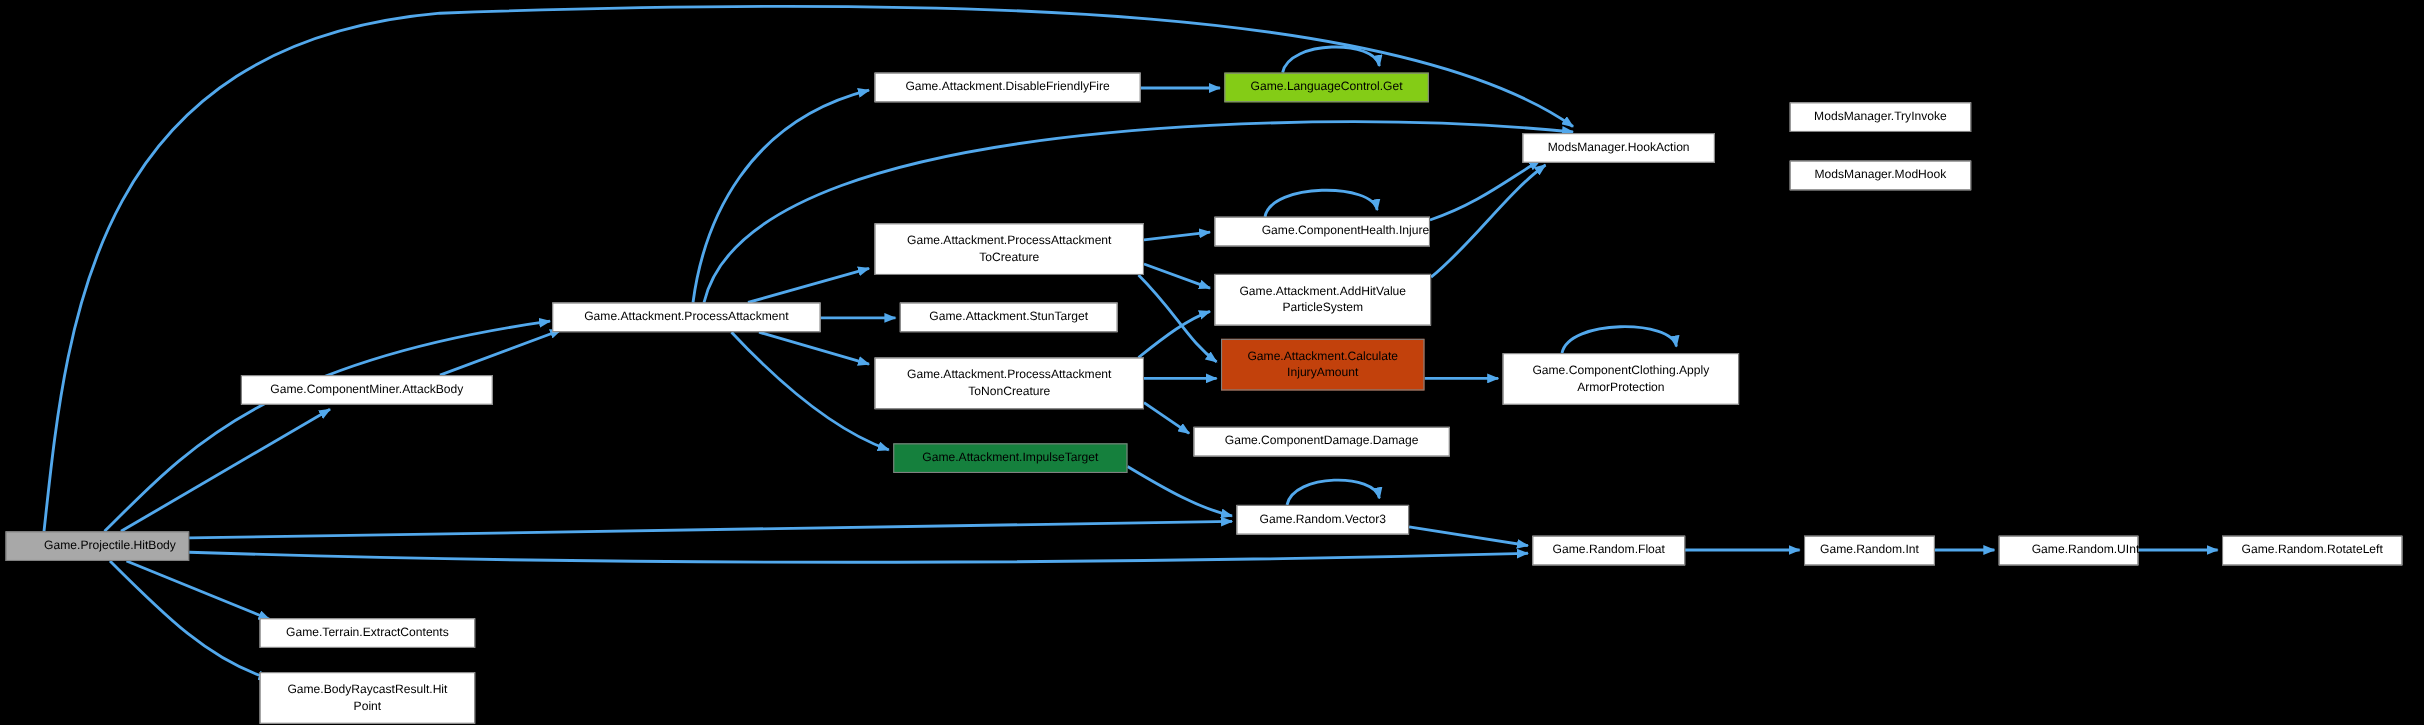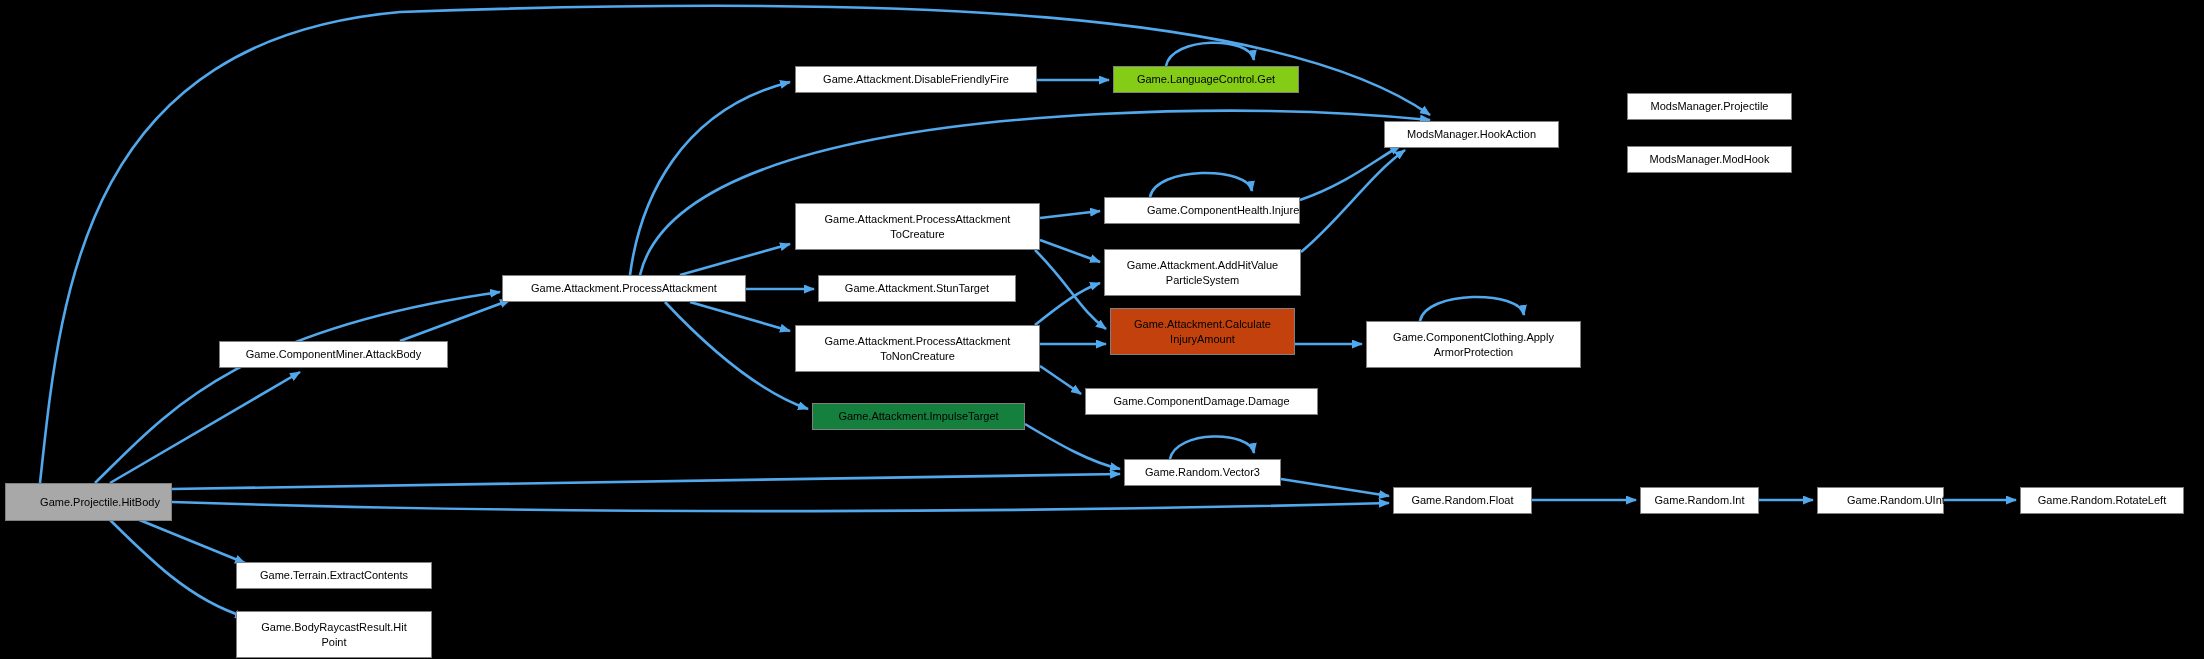--- a/index.html
+++ b/index.html
@@ -86,36 +86,36 @@
       <path d="M1281,479 L1389,496"></path>
 
       <path d="M1532,500 L1636,500"></path>
 
       <path d="M1759,500 L1813,500"></path>
 
       <path d="M1944,500 L2016,500"></path>
     </g>
   </svg>
   <div id="nodes">
-      <div class="node root" style="left: 5px; top: 483px; width: 167px; height: 38px; background: rgb(168, 168, 168); border-color: rgb(128, 128, 128); color: rgb(0, 0, 0); padding-left: 23px;"><span>Game.Projectile.HitBody</span></div>
+      <div class="node root" style="left: 5px; top: 483px; width: 167px; height: 27px; background: rgb(168, 168, 168); border-color: rgb(128, 128, 128); color: rgb(0, 0, 0); padding-left: 23px;"><span>Game.Projectile.HitBody</span></div>
       <div class="node" style="left: 219px; top: 341px; width: 229px; height: 27px; background: rgb(255, 255, 255); border-color: rgb(128, 128, 128); color: rgb(0, 0, 0);"><span>Game.ComponentMiner.AttackBody</span></div>
       <div class="node" style="left: 236px; top: 562px; width: 196px; height: 27px; background: rgb(255, 255, 255); border-color: rgb(128, 128, 128); color: rgb(0, 0, 0);"><span>Game.Terrain.ExtractContents</span></div>
       <div class="node" style="left: 236px; top: 611px; width: 196px; height: 47px; background: rgb(255, 255, 255); border-color: rgb(128, 128, 128); color: rgb(0, 0, 0);"><span>Game.BodyRaycastResult.Hit
 Point</span></div>
       <div class="node" style="left: 502px; top: 275px; width: 244px; height: 27px; background: rgb(255, 255, 255); border-color: rgb(128, 128, 128); color: rgb(0, 0, 0);"><span>Game.Attackment.ProcessAttackment</span></div>
       <div class="node" style="left: 795px; top: 66px; width: 242px; height: 27px; background: rgb(255, 255, 255); border-color: rgb(128, 128, 128); color: rgb(0, 0, 0);"><span>Game.Attackment.DisableFriendlyFire</span></div>
       <div class="node" style="left: 795px; top: 203px; width: 245px; height: 47px; background: rgb(255, 255, 255); border-color: rgb(128, 128, 128); color: rgb(0, 0, 0);"><span>Game.Attackment.ProcessAttackment
 ToCreature</span></div>
       <div class="node" style="left: 818px; top: 275px; width: 198px; height: 27px; background: rgb(255, 255, 255); border-color: rgb(128, 128, 128); color: rgb(0, 0, 0);"><span>Game.Attackment.StunTarget</span></div>
       <div class="node" style="left: 795px; top: 325px; width: 245px; height: 47px; background: rgb(255, 255, 255); border-color: rgb(128, 128, 128); color: rgb(0, 0, 0);"><span>Game.Attackment.ProcessAttackment
 ToNonCreature</span></div>
       <div class="node" style="left: 812px; top: 403px; width: 213px; height: 27px; background: #15803d; border-color: rgb(128, 128, 128); color: rgb(0, 0, 0);"><span>Game.Attackment.ImpulseTarget</span></div>
       <div class="node" style="left: 1113px; top: 66px; width: 186px; height: 27px; background: #84cc16; border-color: rgb(128, 128, 128); color: rgb(0, 0, 0);"><span>Game.LanguageControl.Get</span></div>
       <div class="node" style="left: 1384px; top: 121px; width: 175px; height: 27px; background: rgb(255, 255, 255); border-color: rgb(128, 128, 128); color: rgb(0, 0, 0);"><span>ModsManager.HookAction</span></div>
-      <div class="node" style="left: 1627px; top: 93px; width: 165px; height: 27px; background: rgb(255, 255, 255); border-color: rgb(128, 128, 128); color: rgb(0, 0, 0);"><span>ModsManager.Projectile</span></div>
+      <div class="node" style="left: 1627px; top: 93px; width: 165px; height: 27px; background: rgb(255, 255, 255); border-color: rgb(128, 128, 128); color: rgb(0, 0, 0);"><span>ModsManager.TryInvoke</span></div>
       <div class="node" style="left: 1627px; top: 146px; width: 165px; height: 27px; background: rgb(255, 255, 255); border-color: rgb(128, 128, 128); color: rgb(0, 0, 0);"><span>ModsManager.ModHook</span></div>
       <div class="node" style="left: 1104px; top: 197px; width: 196px; height: 27px; background: rgb(255, 255, 255); border-color: rgb(128, 128, 128); color: rgb(0, 0, 0); padding-left: 36px;"><span>Game.ComponentHealth.Injure</span></div>
       <div class="node" style="left: 1104px; top: 249px; width: 197px; height: 47px; background: rgb(255, 255, 255); border-color: rgb(128, 128, 128); color: rgb(0, 0, 0);"><span>Game.Attackment.AddHitValue
 ParticleSystem</span></div>
       <div class="node" style="left: 1110px; top: 308px; width: 185px; height: 47px; background: #c2410c; border-color: rgb(128, 128, 128); color: rgb(0, 0, 0);"><span>Game.Attackment.Calculate
 InjuryAmount</span></div>
       <div class="node" style="left: 1366px; top: 321px; width: 215px; height: 47px; background: rgb(255, 255, 255); border-color: rgb(128, 128, 128); color: rgb(0, 0, 0);"><span>Game.ComponentClothing.Apply
 ArmorProtection</span></div>
       <div class="node" style="left: 1085px; top: 388px; width: 233px; height: 27px; background: rgb(255, 255, 255); border-color: rgb(128, 128, 128); color: rgb(0, 0, 0);"><span>Game.ComponentDamage.Damage</span></div>
       <div class="node" style="left: 1124px; top: 459px; width: 157px; height: 27px; background: rgb(255, 255, 255); border-color: rgb(128, 128, 128); color: rgb(0, 0, 0);"><span>Game.Random.Vector3</span></div>

